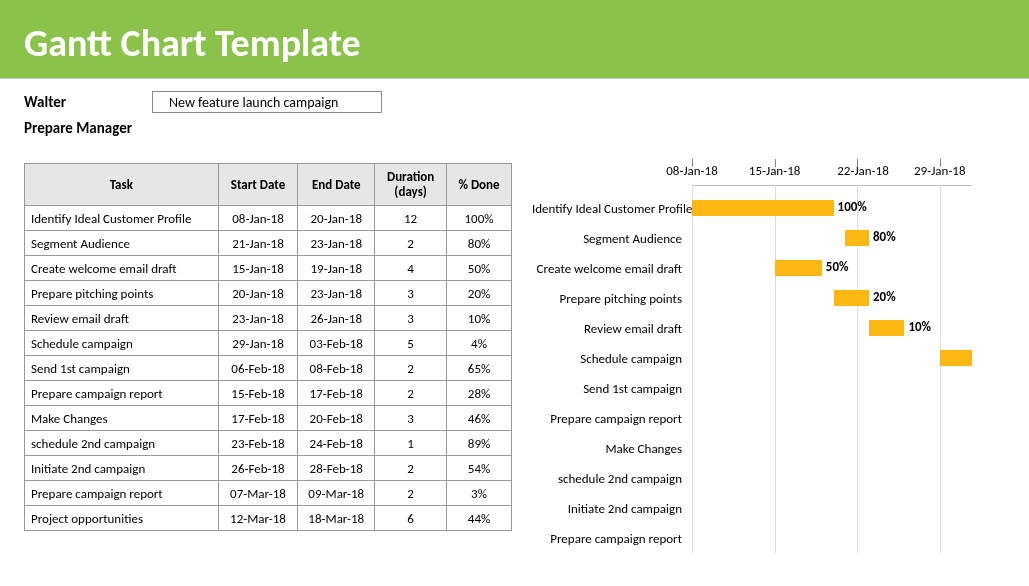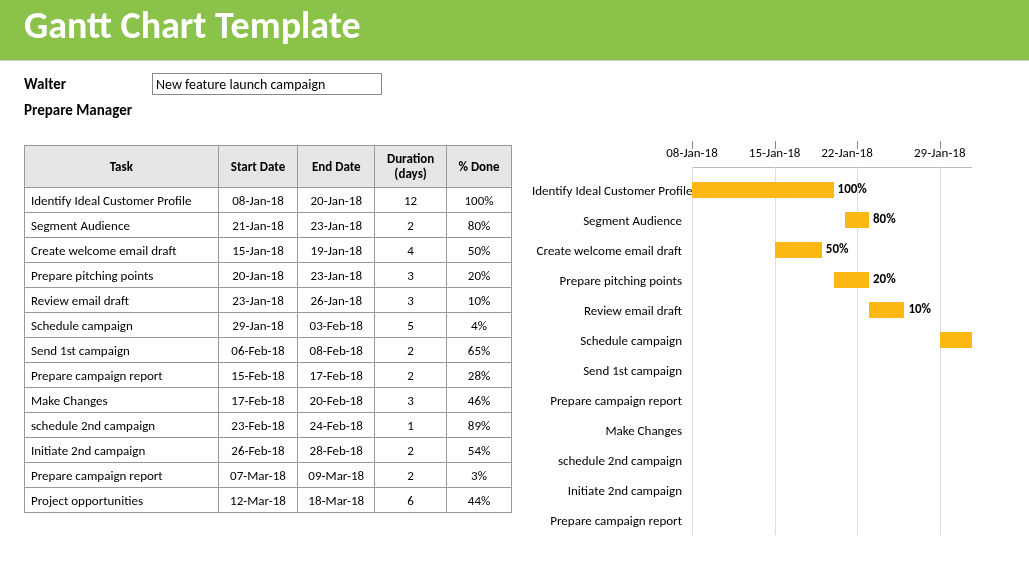--- a/index.html
+++ b/index.html
@@ -5,21 +5,21 @@
   * { box-sizing: border-box; margin: 0; padding: 0; }
   body {
     font-family: Calibri, Arial, sans-serif;
     background: #fff;
     width: 1029px;
     overflow: hidden;
   }
   .header-bar {
     background: #8bc34a;
     color: #fff;
-    padding: 2px 24px 12px;
+    padding: 20px 24px 12px;
     border-bottom: 1px solid #ccc;
   }
   .header-bar h1 {
     font-size: 38px;
     font-weight: bold;
   }
   .meta {
     padding: 12px 24px 0;
   }
   .meta-row {
@@ -27,21 +27,21 @@
     align-items: center;
     margin-bottom: 6px;
   }
   .meta-label {
     width: 128px;
     font-weight: bold;
     font-size: 15px;
   }
   .meta-input {
     border: 1px solid #888;
-    padding: 2px 3px;
+    padding: 2px 16px;
     font-family: inherit;
     font-size: 14px;
     width: 230px;
     height: 22px;
   }
   .content {
     display: flex;
     padding: 20px 0 0 24px;
     gap: 20px;
     align-items: flex-start;
@@ -271,21 +271,21 @@
       </tbody>
   </table>
 
   <div class="chart">
     <div class="axis" id="axis">
       <div class="axis-line"></div>
     <div class="axis-tick" style="left: 0px;">08-Jan-18</div>
         <div class="grid-tick" style="left: 0px;"></div>
         <div class="axis-tick" style="left: 82.6px;">15-Jan-18</div>
         <div class="grid-tick" style="left: 82.6px;"></div>
-        <div class="axis-tick" style="left: 155px;">22-Jan-18</div>
+        <div class="axis-tick" style="left: 171px;">22-Jan-18</div>
         <div class="grid-tick" style="left: 165.2px;"></div>
         <div class="axis-tick" style="left: 247.8px;">29-Jan-18</div>
         <div class="grid-tick" style="left: 247.8px;"></div>
       </div>
     <div class="grid" id="grid" style="height: 368px;">
         <div class="grid-line" style="left: 0px;"></div>
         <div class="grid-line" style="left: 82.6px;"></div>
         <div class="grid-line" style="left: 165.2px;"></div>
         <div class="grid-line" style="left: 247.8px;"></div>
       </div>

